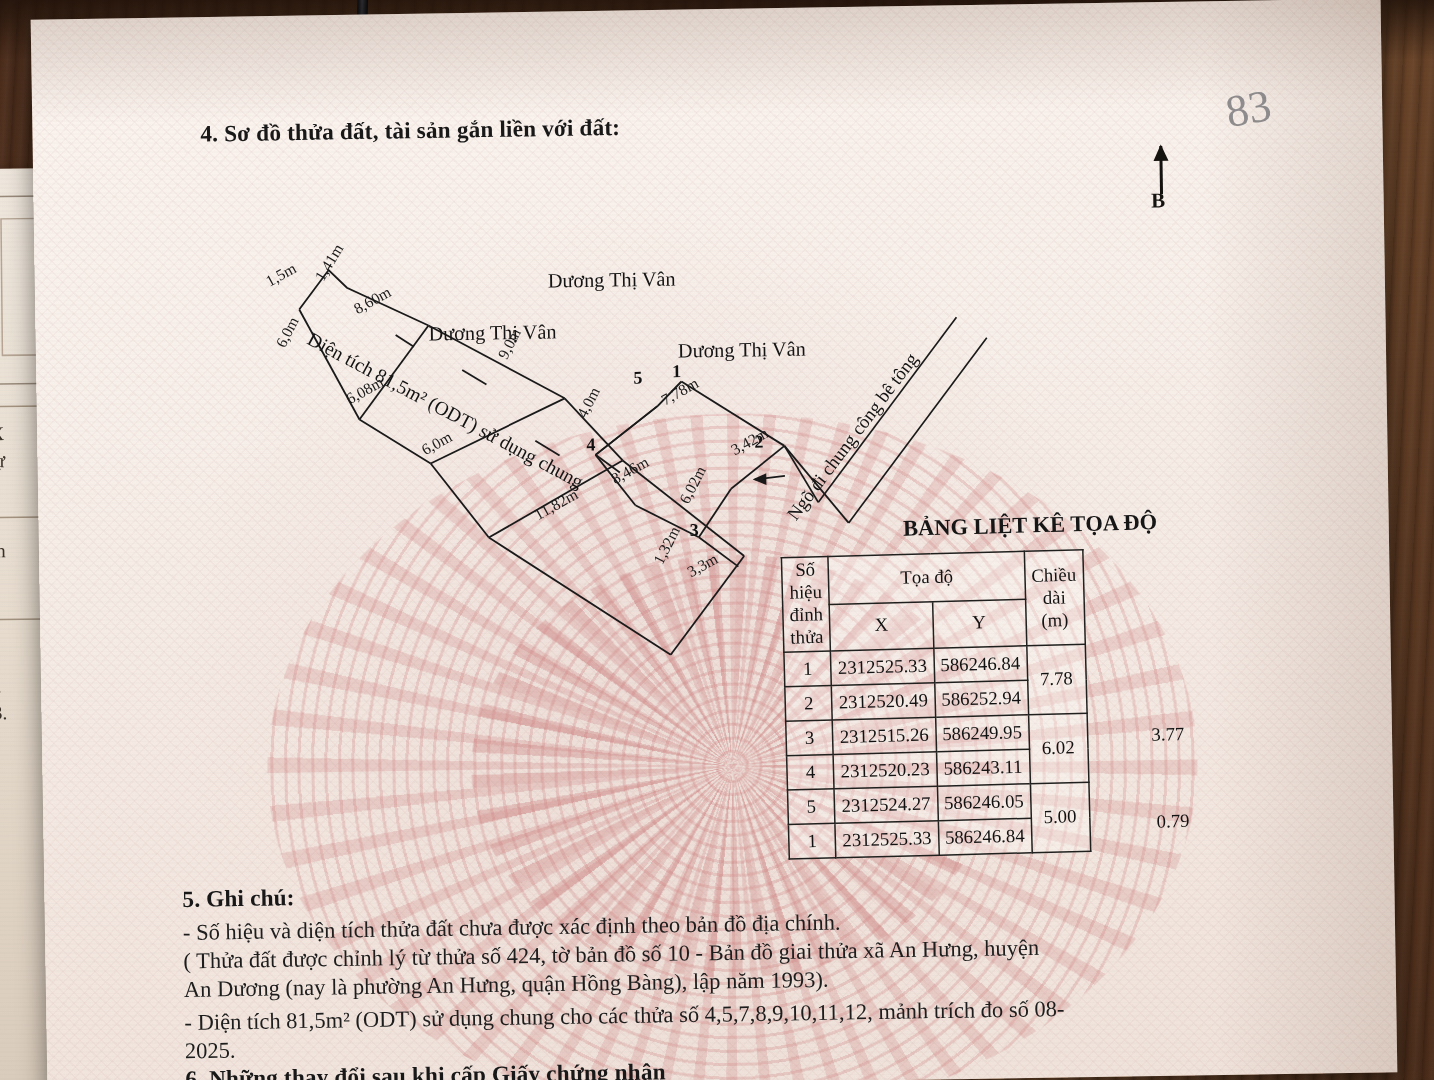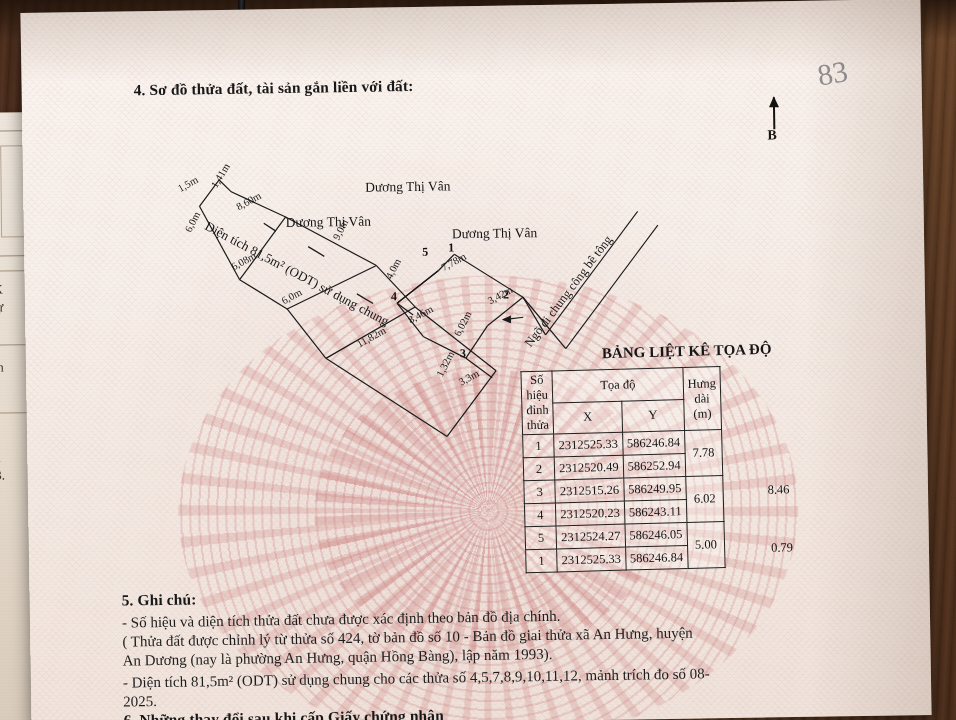--- a/index.html
+++ b/index.html
@@ -390,21 +390,21 @@
       <div class="coord-title">BẢNG LIỆT KÊ TỌA ĐỘ</div>
       <table class="coord">
         <thead>
           <tr>
             <th class="col-id" rowspan="2">
               <div>Số hiệu</div>
               <div>đỉnh thửa</div>
             </th>
             <th class="col-xy" colspan="2">Tọa độ</th>
             <th class="col-len" rowspan="2">
-              <div>Hưng dài</div>
+              <div>Chiều dài</div>
               <div>(m)</div>
             </th>
           </tr>
           <tr>
             <th class="col-xy">X</th>
             <th class="col-xy">Y</th>
           </tr>
         </thead>
         <tbody>
           <tr>
@@ -436,21 +436,21 @@
             <td class="len-cell" rowspan="2">5.00</td>
           </tr>
           <tr>
             <td>1</td>
             <td>2312525.33</td>
             <td>586246.84</td>
           </tr>
         </tbody>
       </table>
 
-      <div style="position:absolute; left:244px; top:148px; font-size:12.5px; color:#121212;">8.46</div>
+      <div style="position:absolute; left:244px; top:148px; font-size:12.5px; color:#121212;">3.77</div>
       <div style="position:absolute; left:246px; top:206px; font-size:12.5px; color:#121212;">0.79</div>
     </div>
 
     <div class="sec-title" id="sec5-title">5. Ghi chú:</div>
     <div class="note-line" style="top:602px;">- Số hiệu và diện tích thửa đất chưa được xác định theo bản đồ địa chính.</div>
     <div class="note-line" style="top:621px;">( Thửa đất được chỉnh lý từ thửa số 424, tờ bản đồ số 10 - Bản đồ giai thửa xã An Hưng, huyện</div>
     <div class="note-line" style="top:640px;">An Dương (nay là phường An Hưng, quận Hồng Bàng), lập năm 1993).</div>
     <div class="note-line" style="top:662px;">- Diện tích 81,5m² (ODT) sử dụng chung cho các thửa số 4,5,7,8,9,10,11,12, mảnh trích đo số 08-</div>
     <div class="note-line" style="top:681px;">2025.</div>
     <div class="sec-title" id="sec6-title">6. Những thay đổi sau khi cấp Giấy chứng nhận</div>

